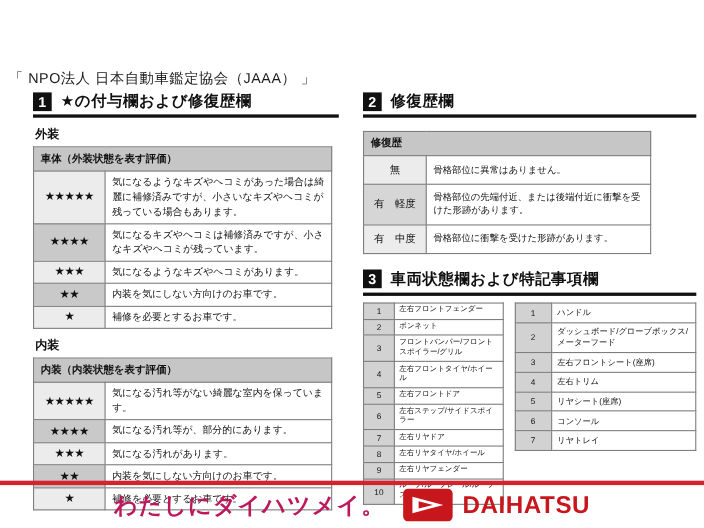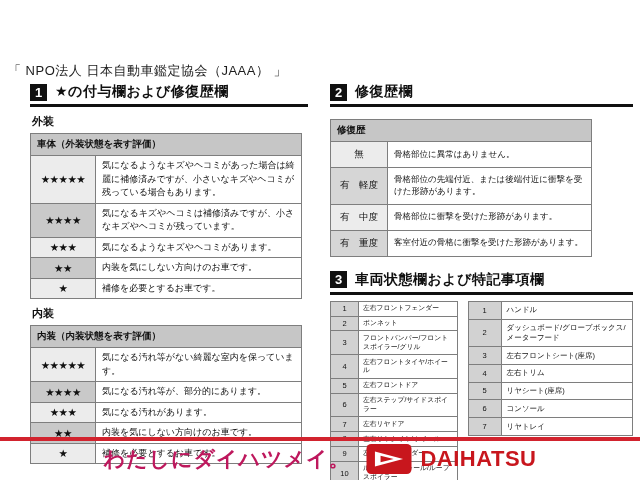--- a/index.html
+++ b/index.html
@@ -140,24 +140,20 @@
         <td class="grade-cell shade-c">無</td>
         <td class="repair-desc">骨格部位に異常はありません。</td>
       </tr>
       <tr>
         <td class="grade-cell shade-d">有　軽度</td>
         <td class="repair-desc">骨格部位の先端付近、または後端付近に衝撃を受けた形跡があります。</td>
       </tr>
       <tr>
         <td class="grade-cell shade-c">有　中度</td>
         <td class="repair-desc">骨格部位に衝撃を受けた形跡があります。</td>
-      </tr>
-      <tr>
-        <td class="grade-cell shade-d">有　重度</td>
-        <td class="repair-desc">客室付近の骨格に衝撃を受けた形跡があります。</td>
       </tr>
     </tbody>
       </table>
 
     <div class="sec-head" style="margin-top:14px;">
       <span class="sec-num">3</span>
       <span class="sec-title">車両状態欄および特記事項欄</span>
     </div>
 
     <div class="s3-wrap">

